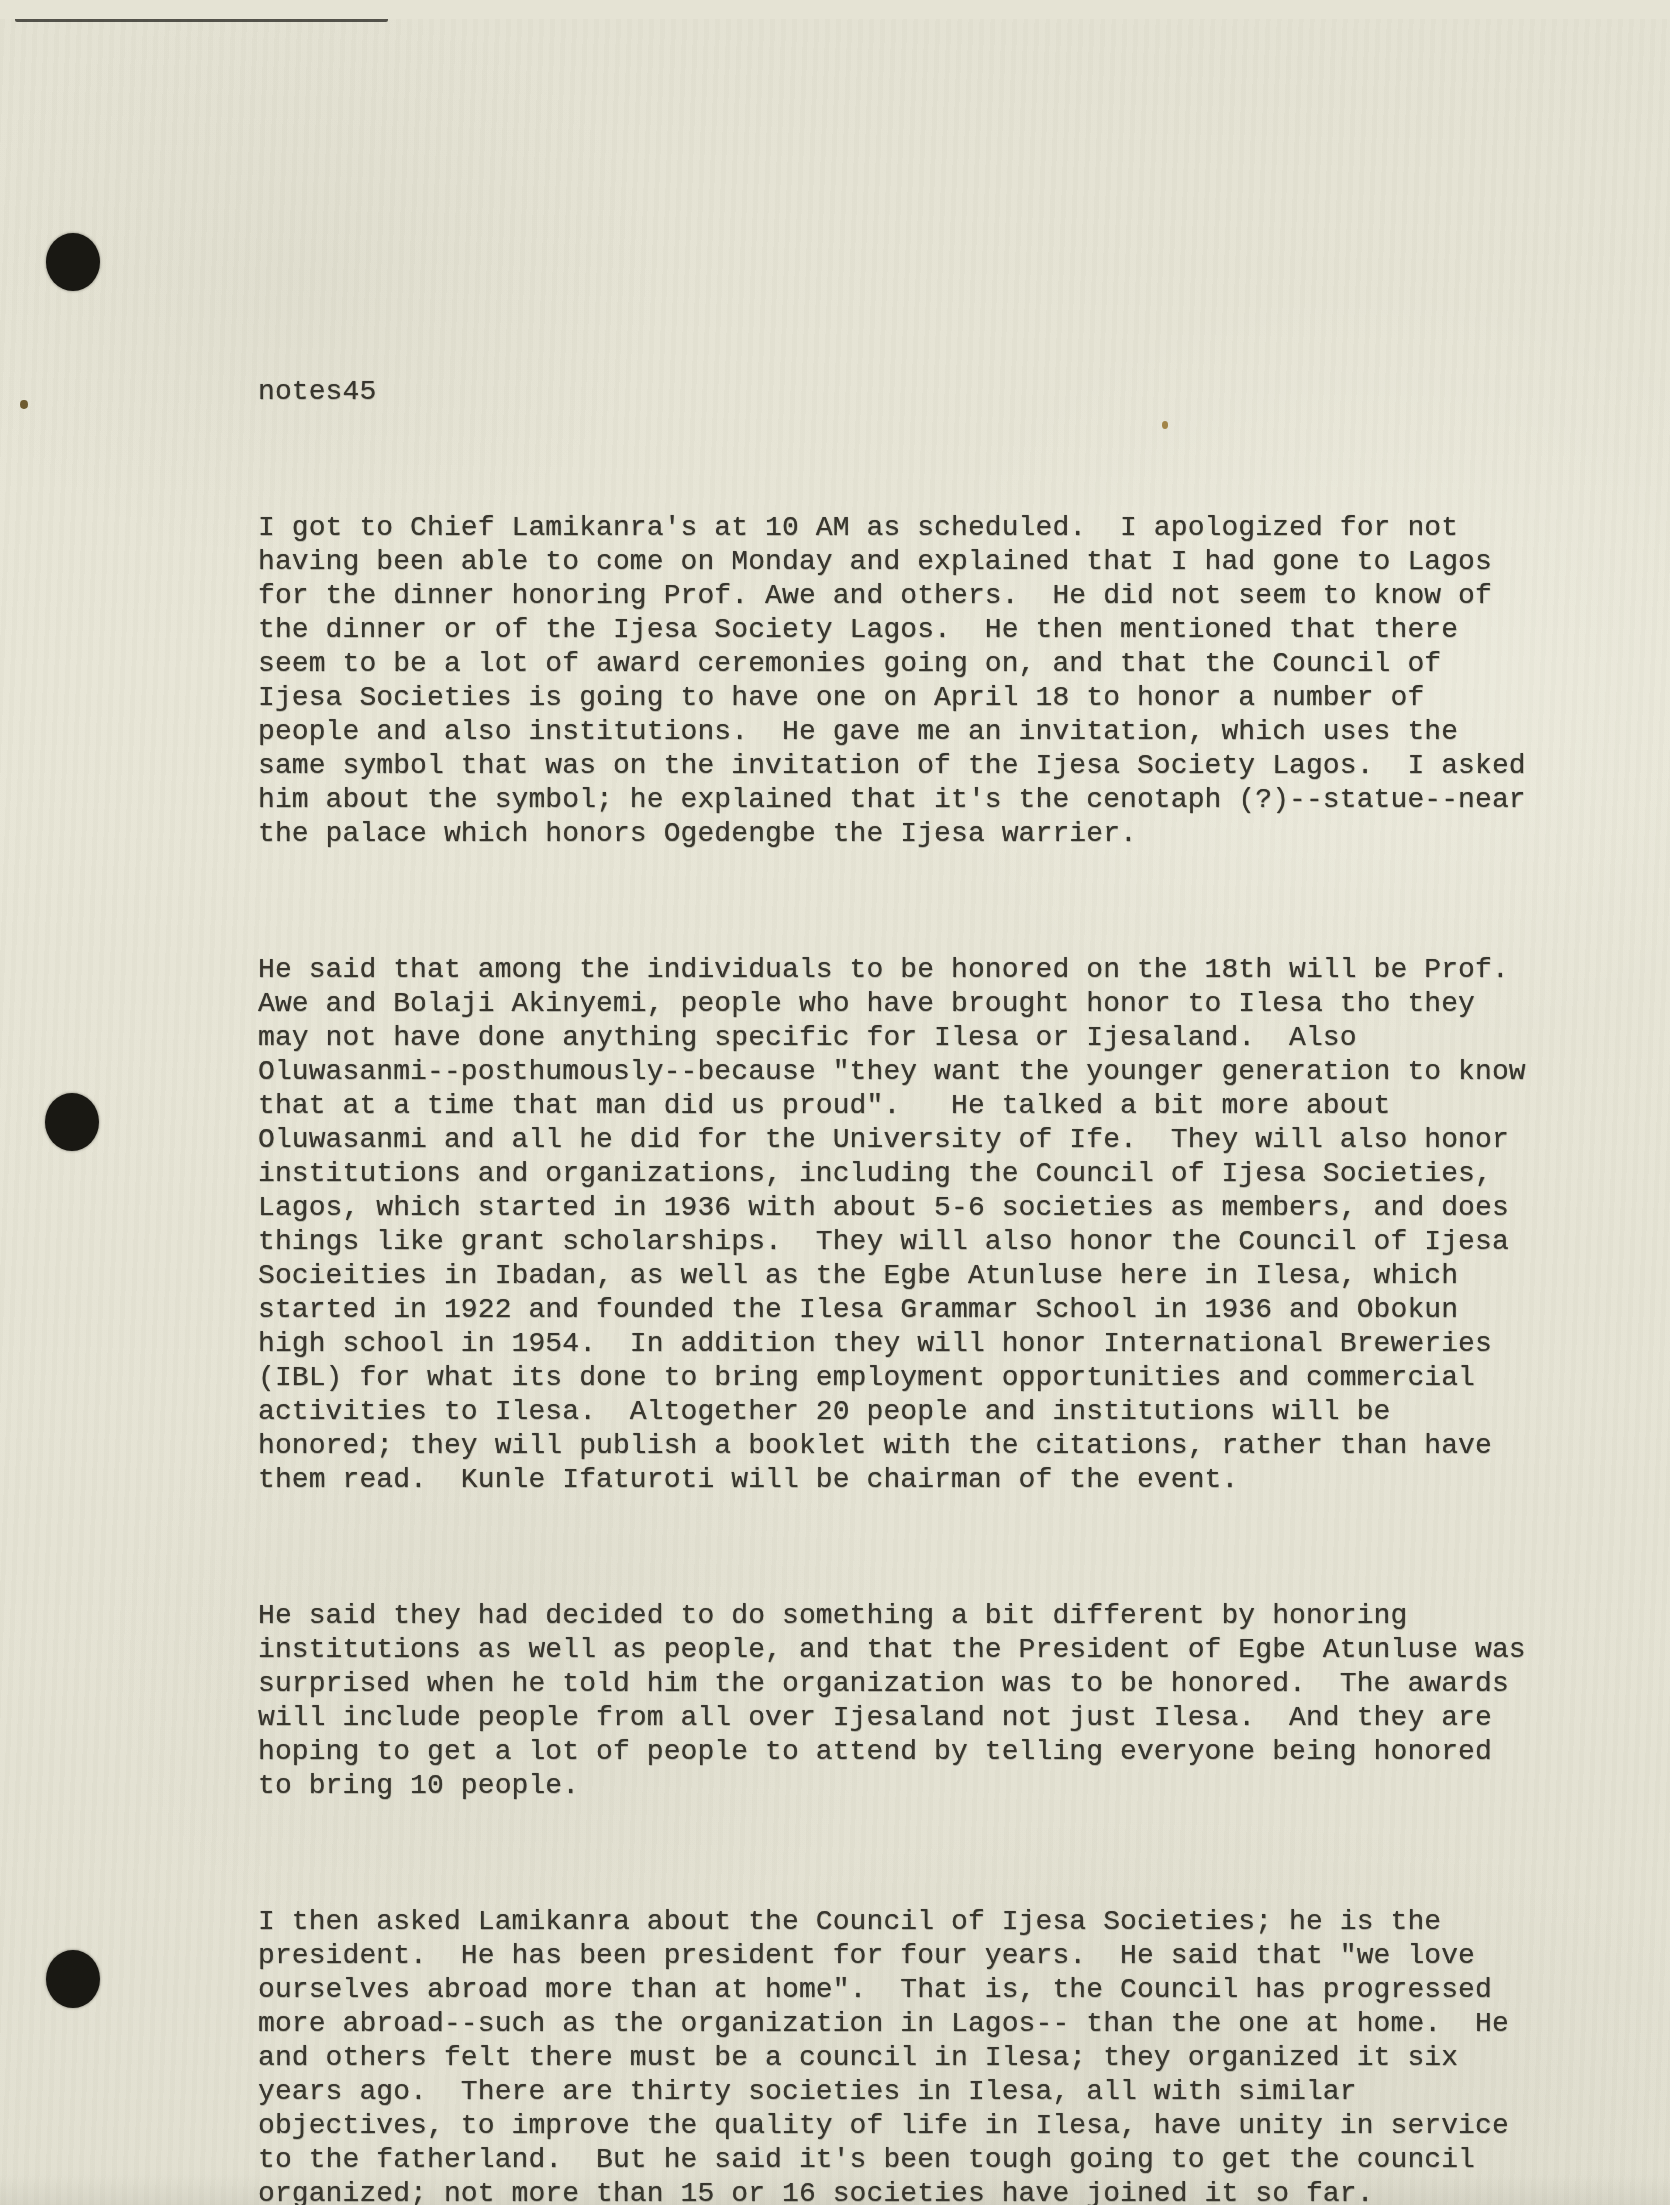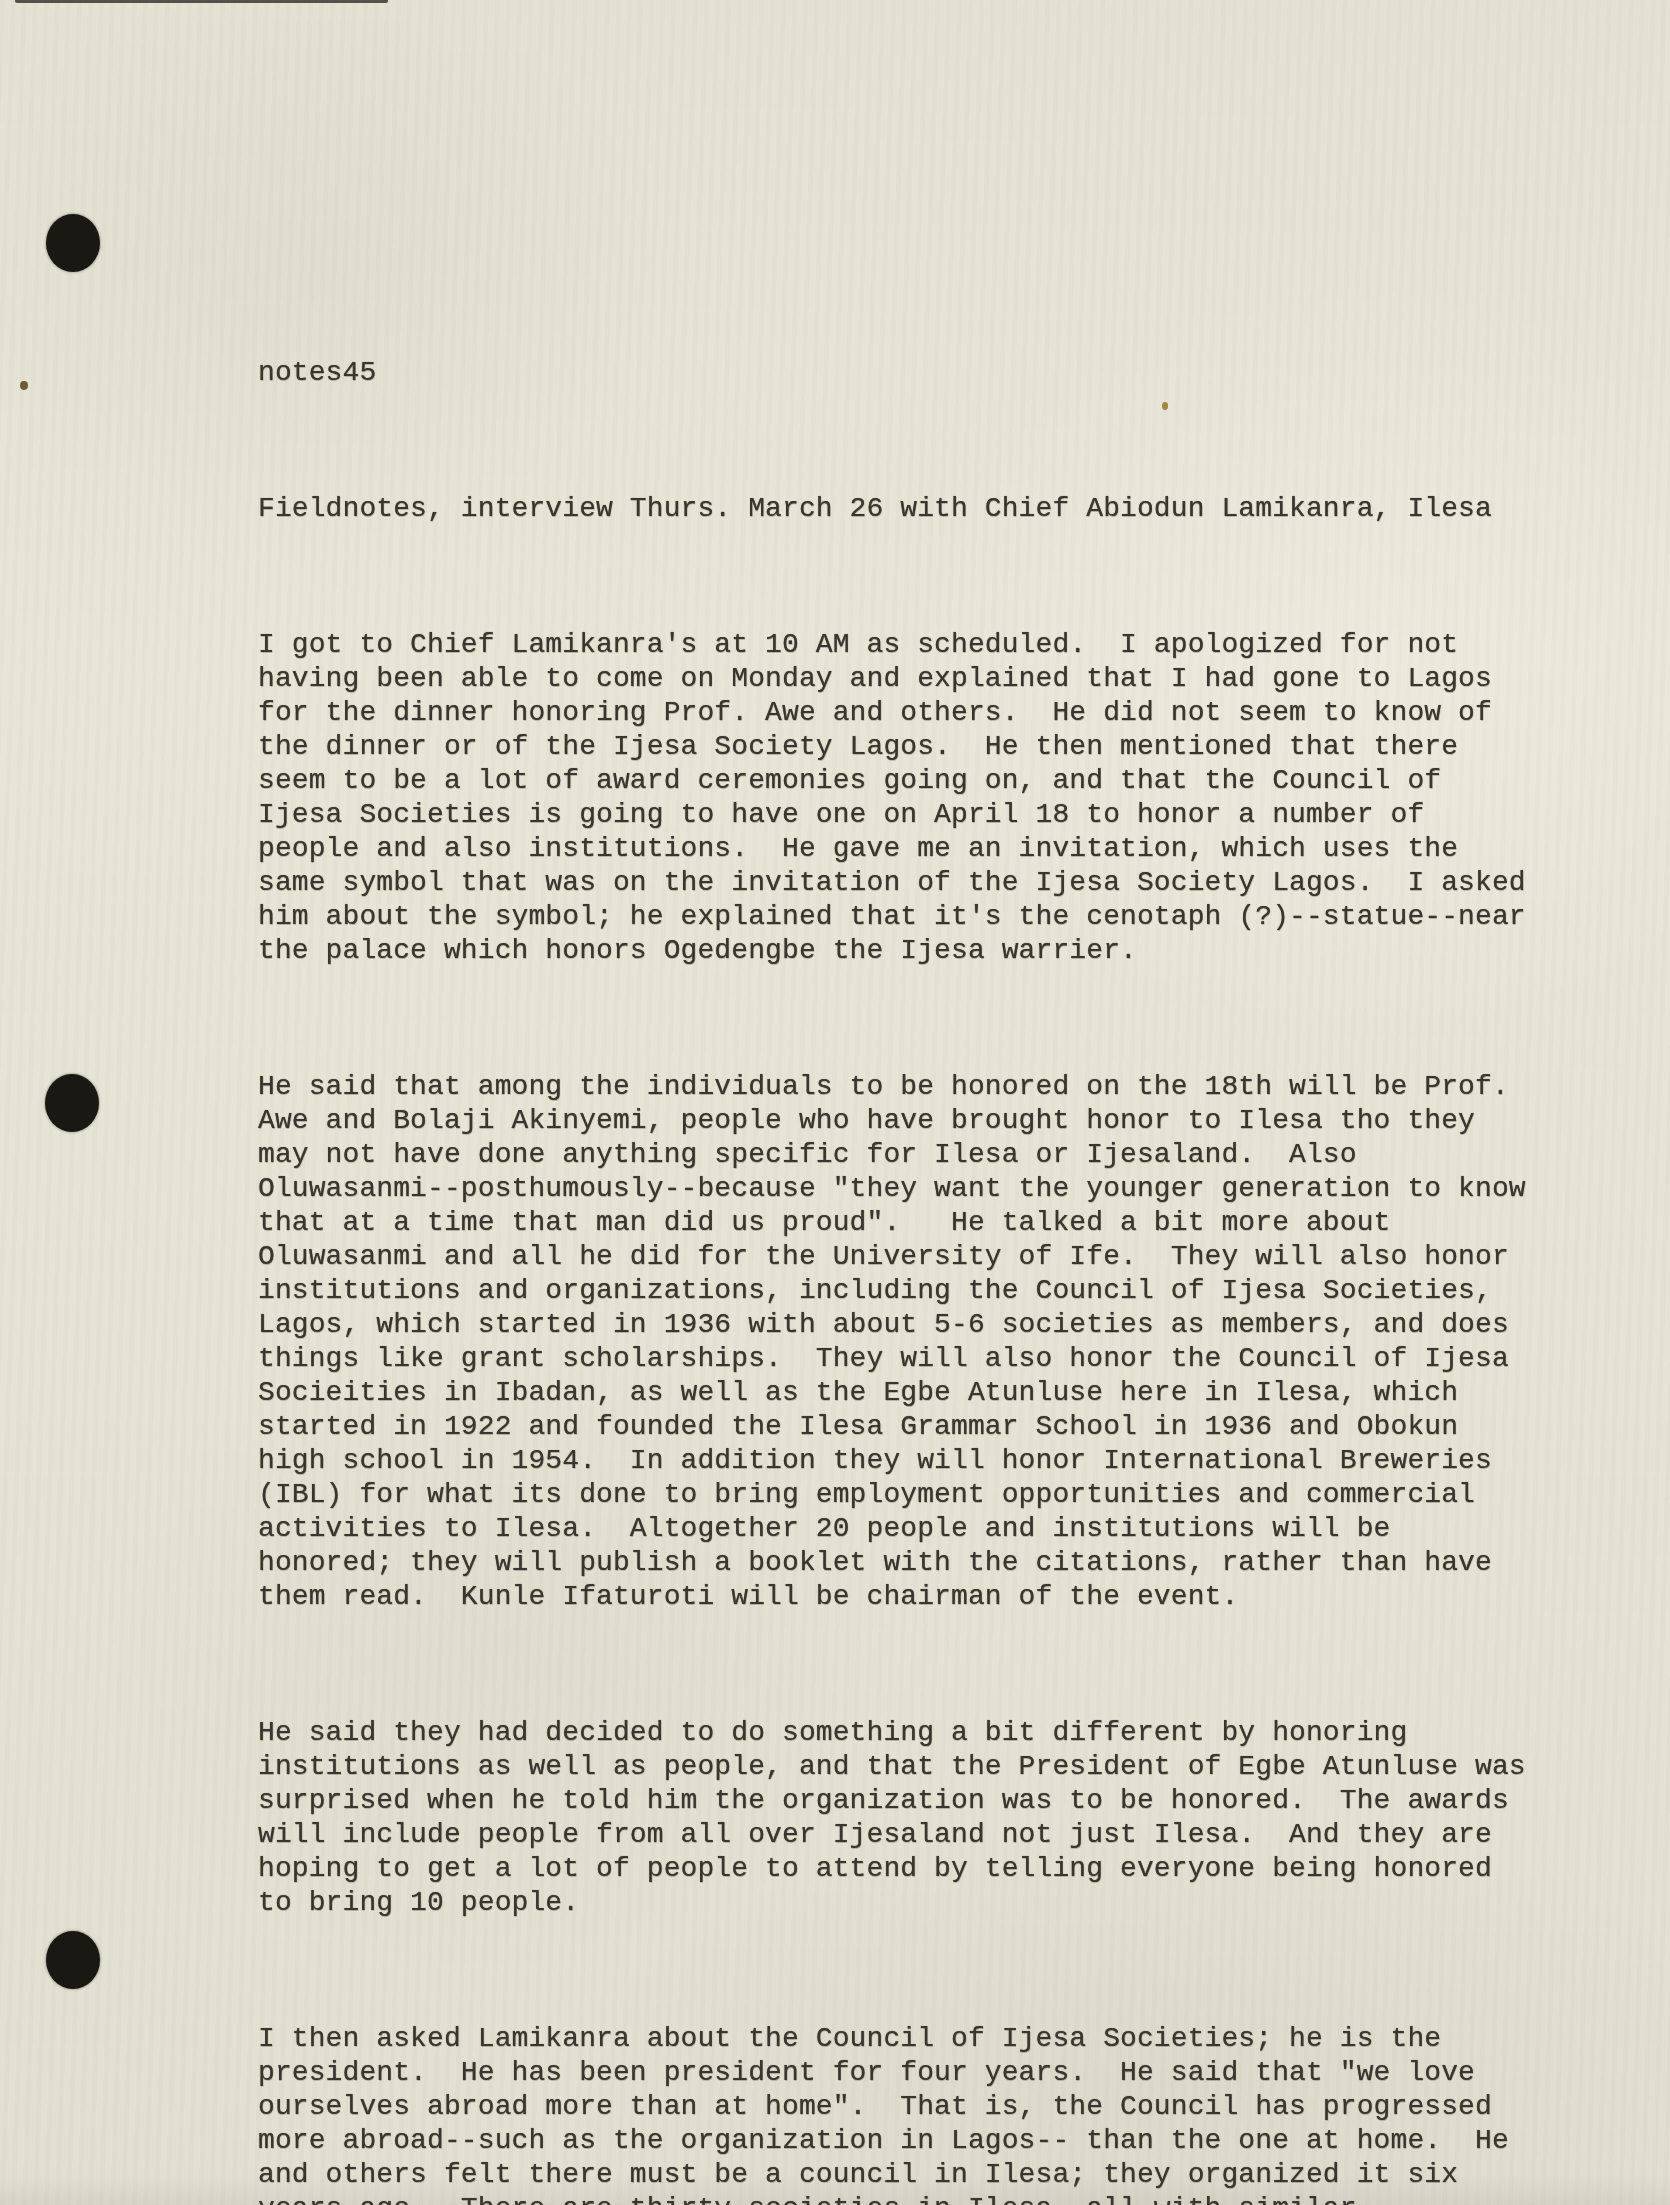--- a/index.html
+++ b/index.html
@@ -18,20 +18,21 @@
     position: absolute;
     inset: 0;
     
     background:
       radial-gradient(ellipse 612px 476px at 18% 12%, rgba(120,120,100,0.05), rgba(0,0,0,0) 60%),
       radial-gradient(ellipse 748px 612px at 82% 30%, rgba(255,255,248,0.20), rgba(0,0,0,0) 65%),
       radial-gradient(ellipse 680px 544px at 30% 75%, rgba(125,125,105,0.05), rgba(0,0,0,0) 60%),
       radial-gradient(ellipse 884px 408px at 70% 95%, rgba(118,118,100,0.06), rgba(0,0,0,0) 70%),
       repeating-linear-gradient(92deg, rgba(110,110,92,0.022) 0 4.8px, rgba(255,255,250,0.025) 4.8px 11px),
       linear-gradient(180deg, #e3e1d2 0%, #e7e5d6 30%, #e4e2d3 70%, #e1dfd0 100%);
+    margin-top: 19px;
   }
   .bottom-shade {
     position: absolute;
     left: 0; right: 0; bottom: 0;
     height: 31px;
     background: linear-gradient(180deg, rgba(0,0,0,0) 0%, rgba(60,60,50,0.07) 100%);
   }
   .scan-strip {
     position: absolute;
     left: 15px;
@@ -96,21 +97,20 @@
 
   <div class="hole hole-top"></div>
   <div class="hole hole-middle"></div>
   <div class="hole hole-bottom"></div>
 
   <div class="speck speck-margin"></div>
   <div class="speck speck-mid"></div>
 
   <div class="content">
     <div class="block">notes45</div>
-    <div class="block">Fieldnotes, interview Thurs. March 26 with Chief Abiodun Lamikanra, Ilesa</div>
     <div class="block">I got to Chief Lamikanra's at 10 AM as scheduled.  I apologized for not
 having been able to come on Monday and explained that I had gone to Lagos
 for the dinner honoring Prof. Awe and others.  He did not seem to know of
 the dinner or of the Ijesa Society Lagos.  He then mentioned that there
 seem to be a lot of award ceremonies going on, and that the Council of
 Ijesa Societies is going to have one on April 18 to honor a number of
 people and also institutions.  He gave me an invitation, which uses the
 same symbol that was on the invitation of the Ijesa Society Lagos.  I asked
 him about the symbol; he explained that it's the cenotaph (?)--statue--near
 the palace which honors Ogedengbe the Ijesa warrier.</div>

